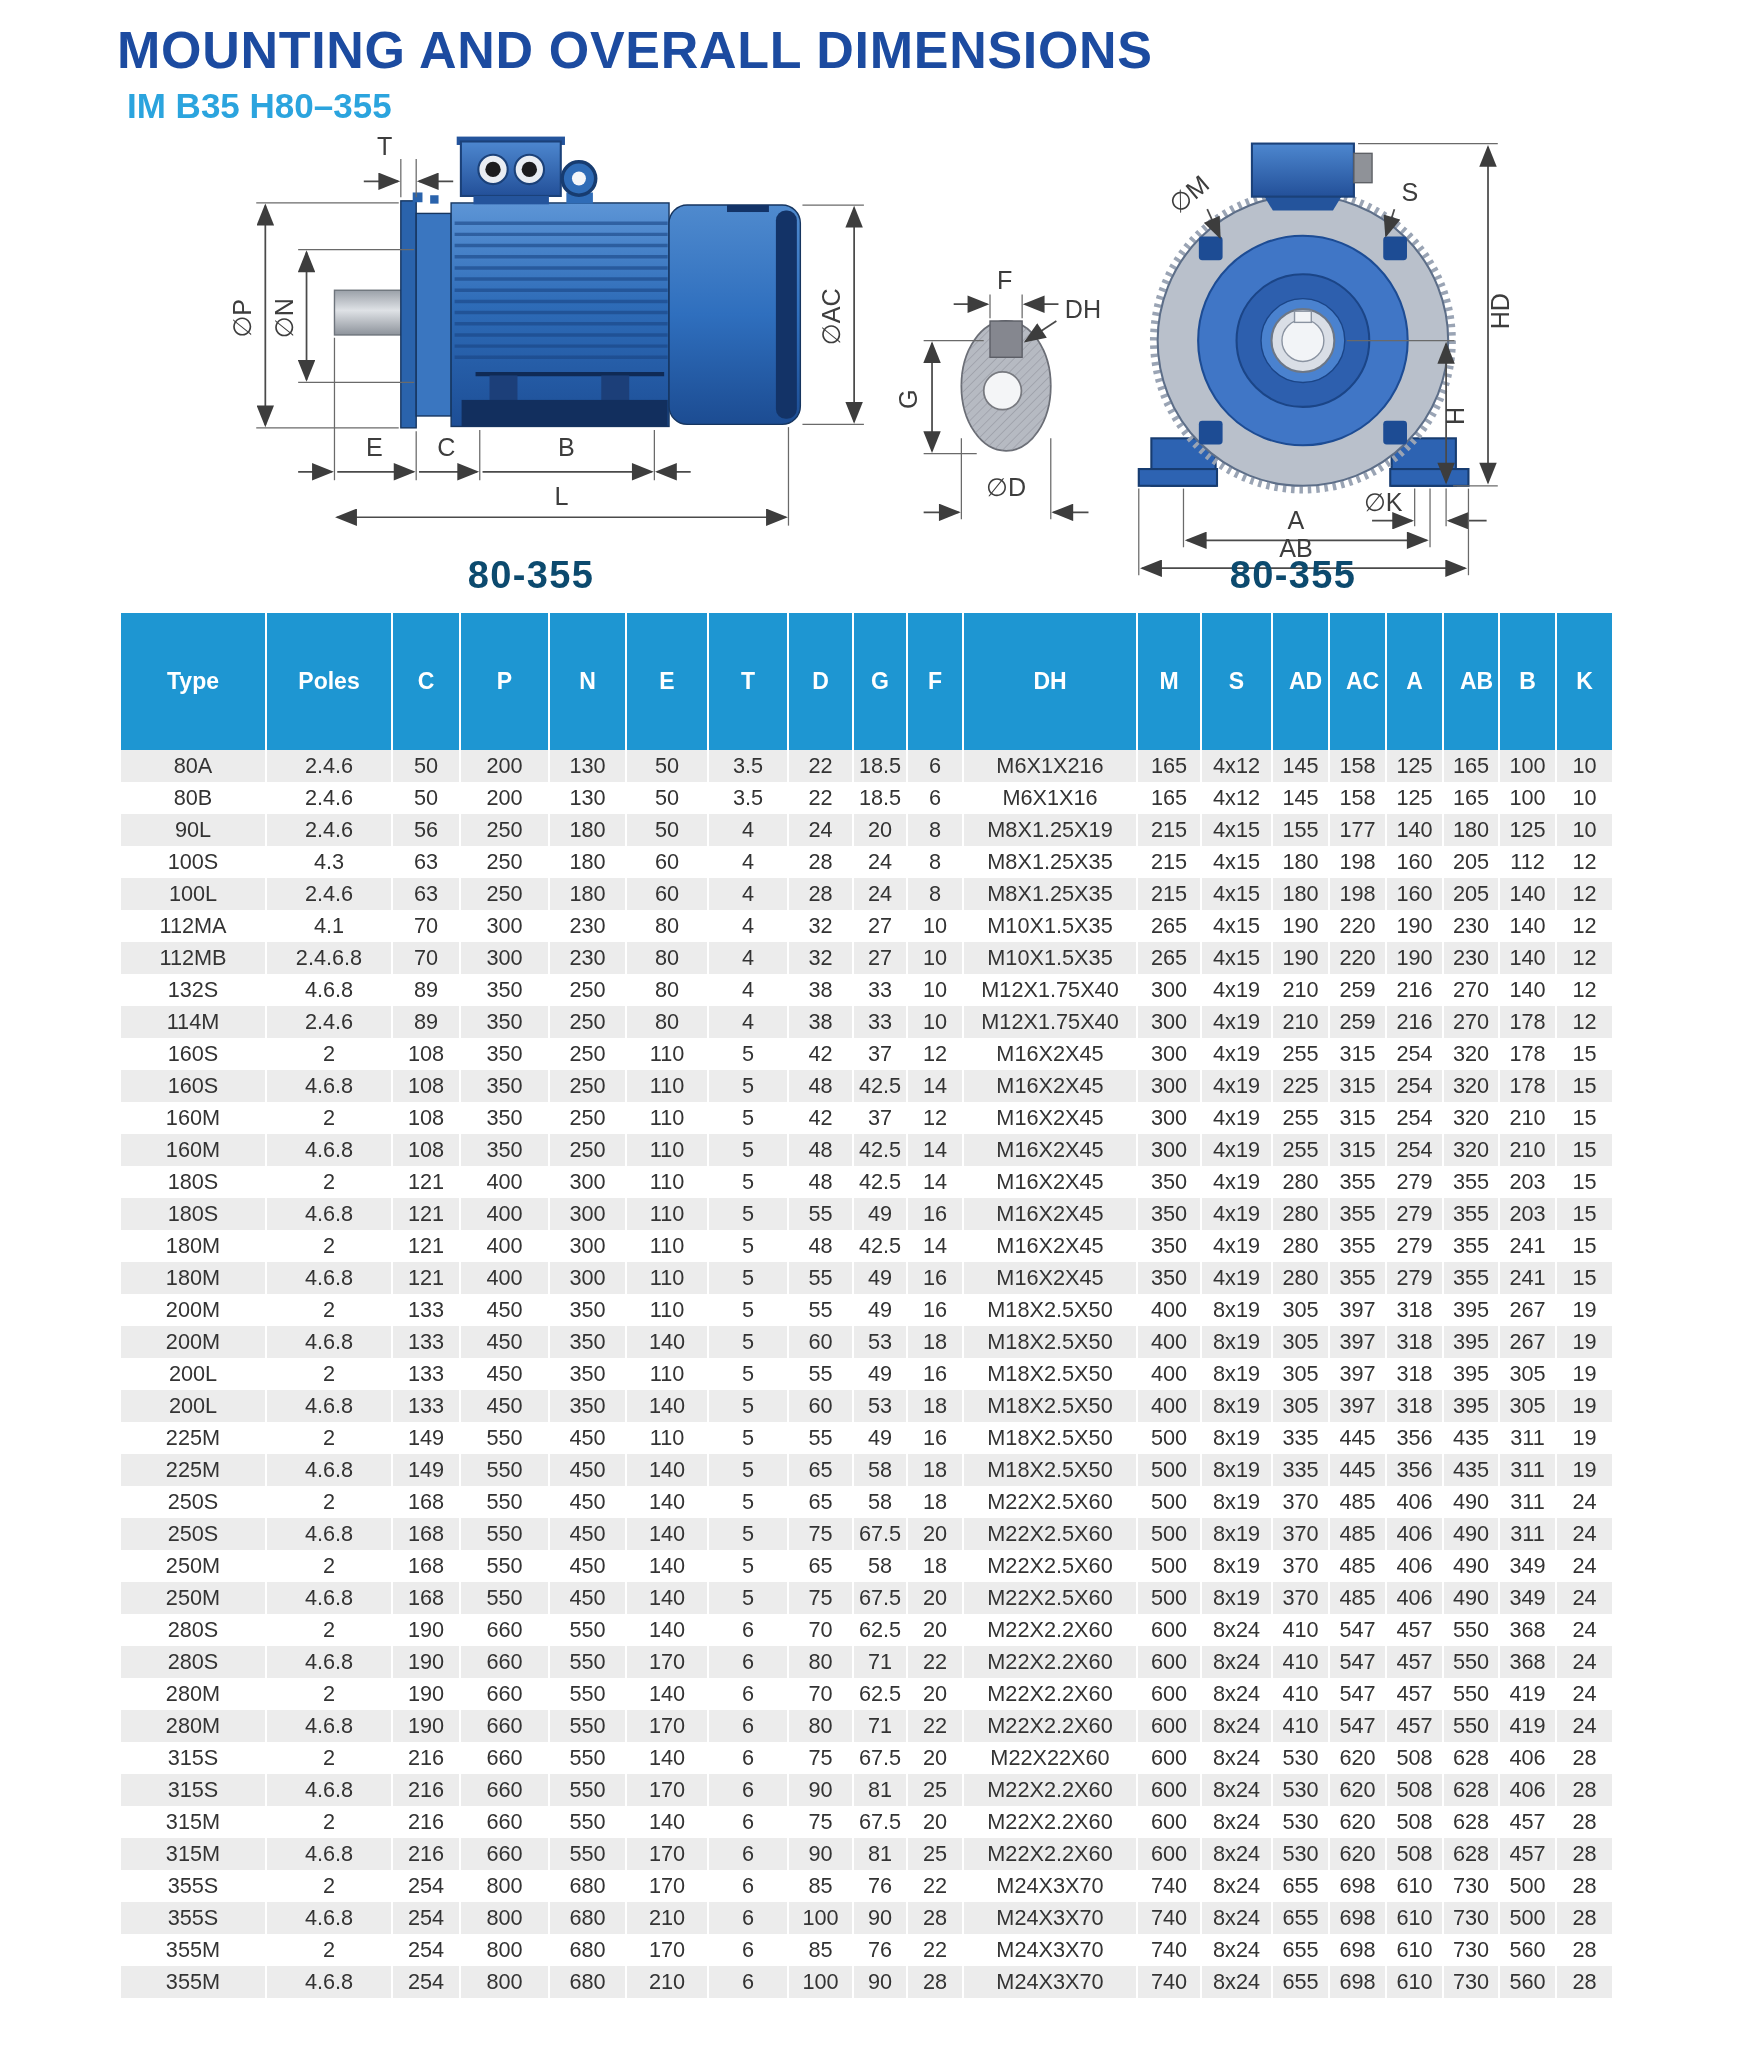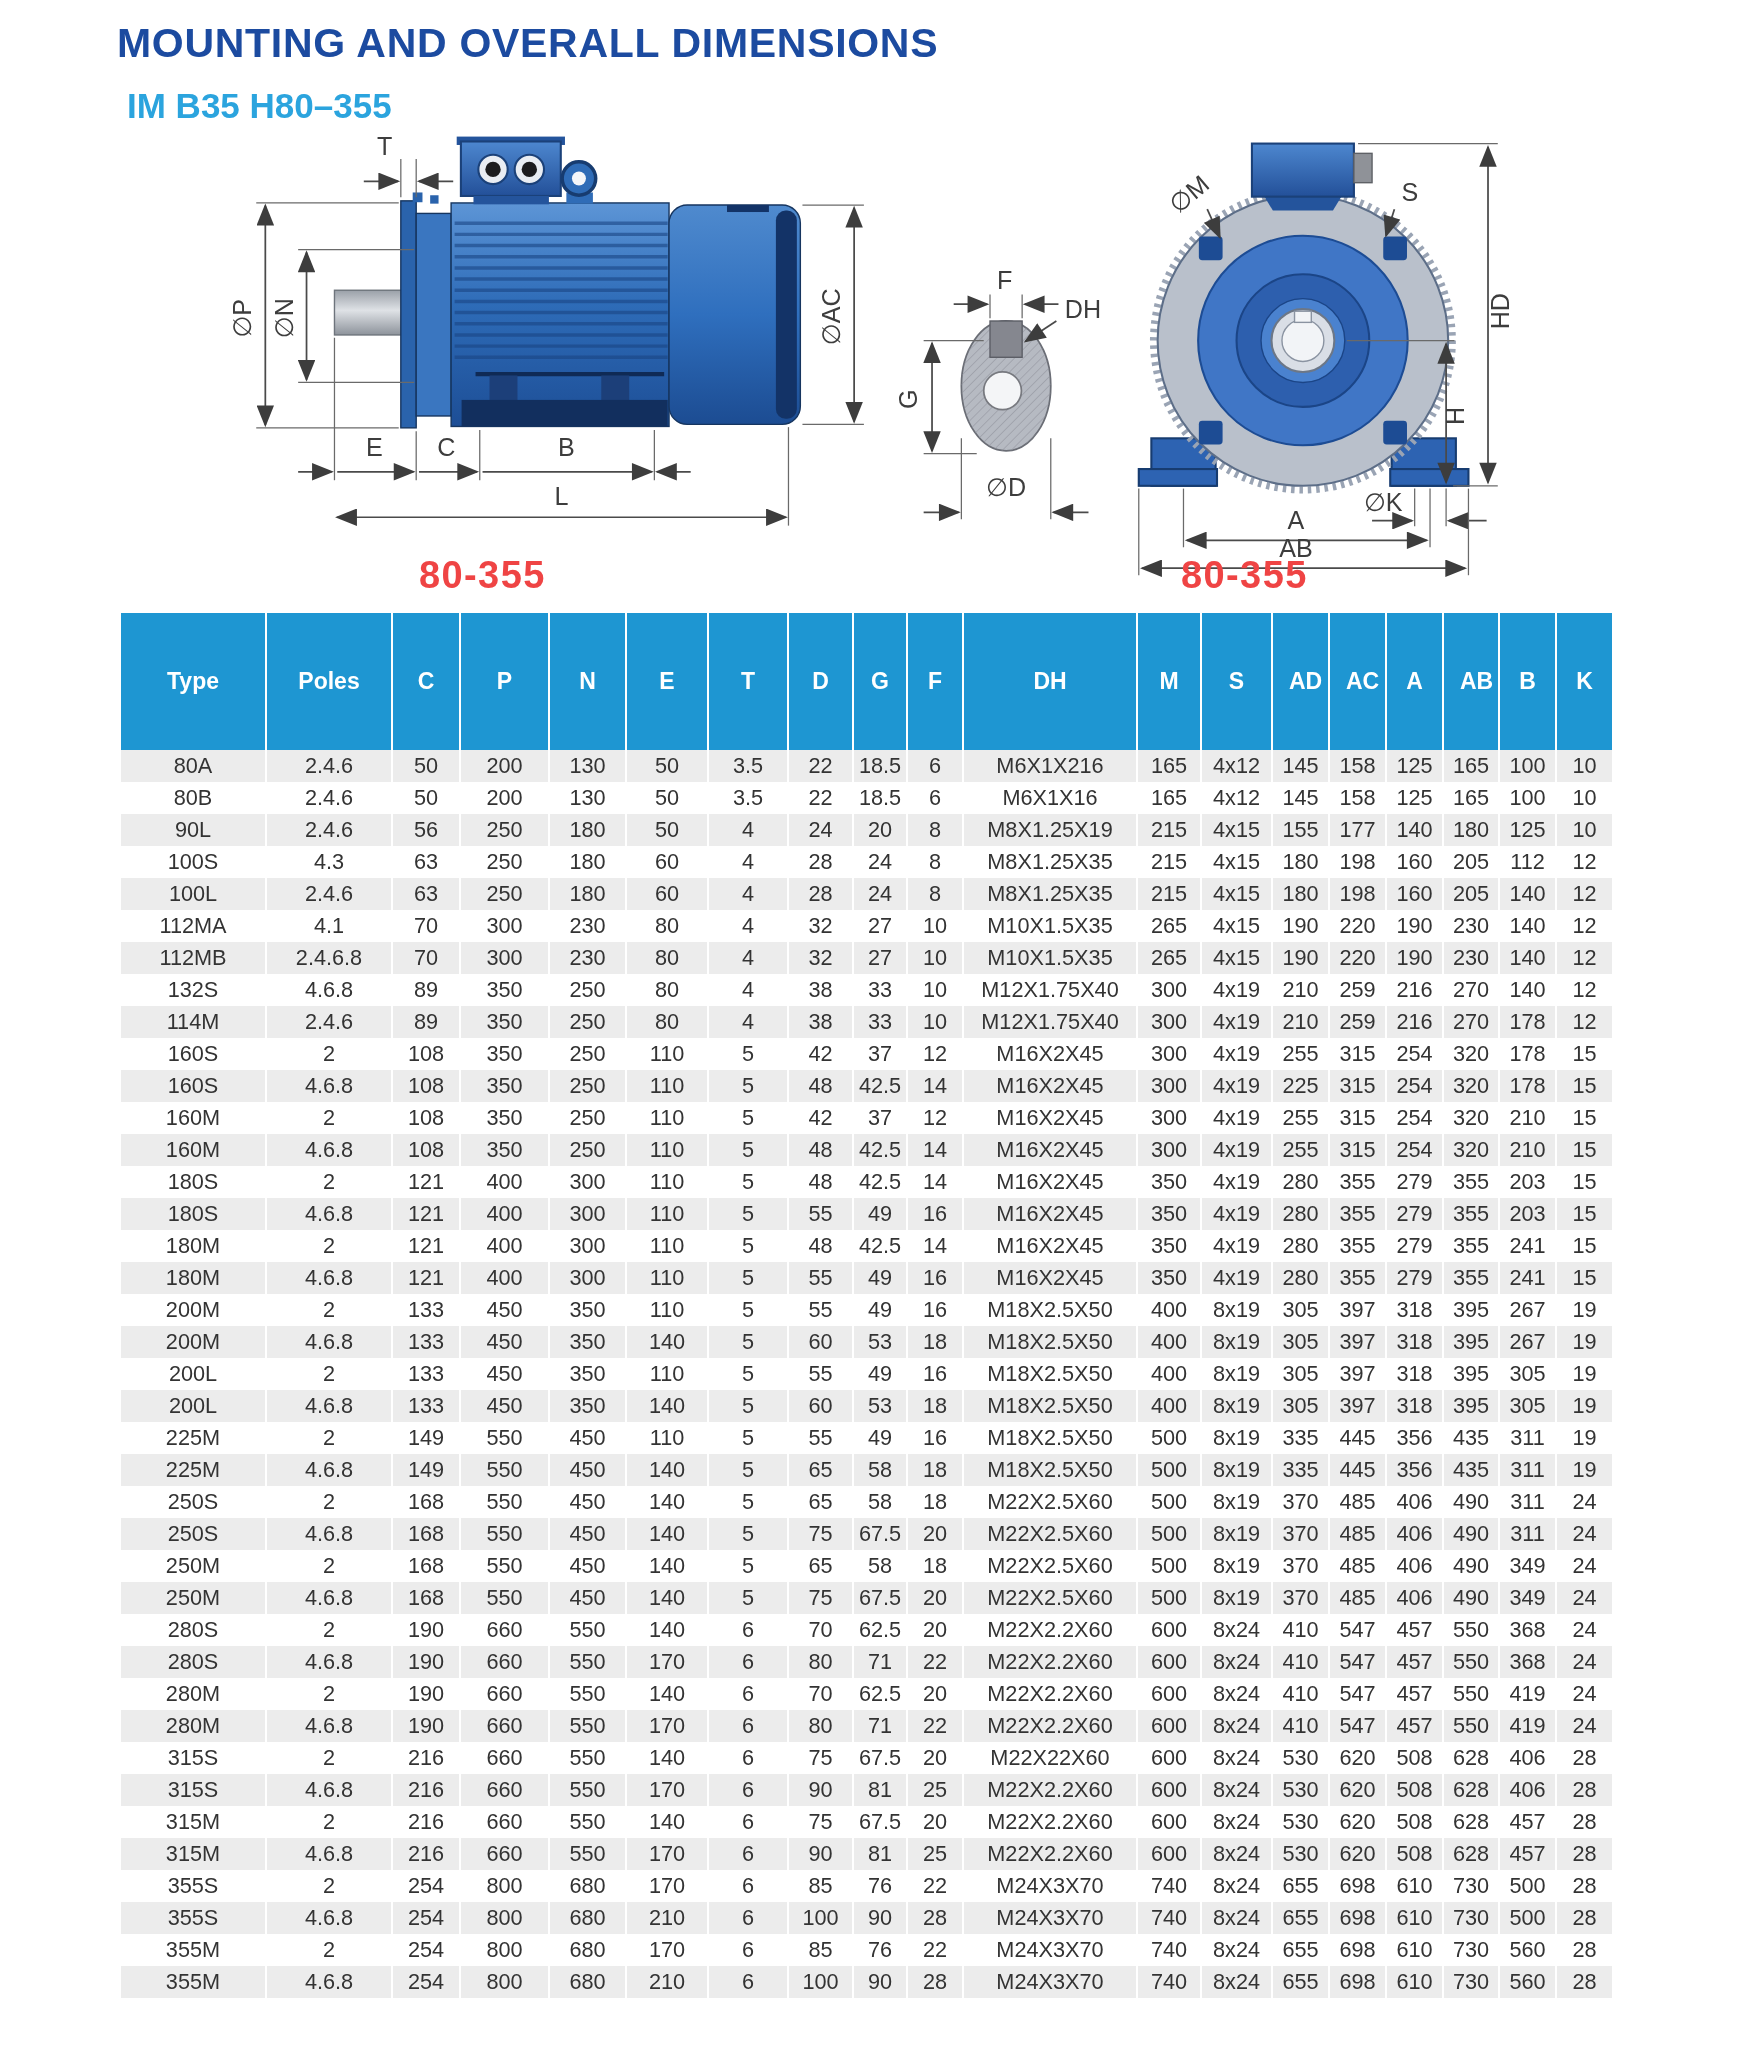--- a/index.html
+++ b/index.html
@@ -1,25 +1,25 @@
 <!DOCTYPE html>
 <html style="font-size:11.2px"><head>
 <meta charset="utf-8">
 <style>
   html,body{margin:0;padding:0;background:#fff;}
   body{width:1757px;height:2066px;position:relative;overflow:hidden;
        font-family:"Liberation Sans",sans-serif;}
   .page{position:absolute;inset:0;background:#ffffff;}
-  .title{position:absolute;left:117px;top:19.6px;font-size:41px;font-weight:bold;
+  .title{position:absolute;left:117px;top:19.6px;font-size:52px;font-weight:bold;
          letter-spacing:0.7px;color:#1c4ba0;margin:0;}
   .subtitle{position:absolute;left:119px;top:78px;font-size:35px;font-weight:bold;
          color:#2ba4de;margin:8px;}
   .fig{position:absolute;}
-  .caption{position:absolute;width:224px;text-align:left;font-size:38px;
-           font-weight:bold;color:#ef4444;letter-spacing:1.4px;}
+  .caption{position:absolute;width:224px;text-align:center;font-size:38px;
+           font-weight:bold;color:#0c4a6e;letter-spacing:1.4px;}
   .cap-left{left:419px;top:554px;}
   .cap-right{left:1181px;top:554px;}
   
   .dim-table{position:absolute;left:121px;top:613px;border-collapse:collapse;
              table-layout:fixed;width:1488px;}
   .dim-table th{background:#1e96d2;color:#ffffff;font-size:23px;font-weight:bold;
                 height:105px;text-align:center;vertical-align:middle;padding:16px;}
   .dim-table td{font-size:21.7px;color:#333333;text-align:center;vertical-align:middle;
                 height:32px;padding:0;white-space:nowrap;}
   .dim-table th + th, .dim-table td + td{border-left:2.8px solid #ffffff;}

